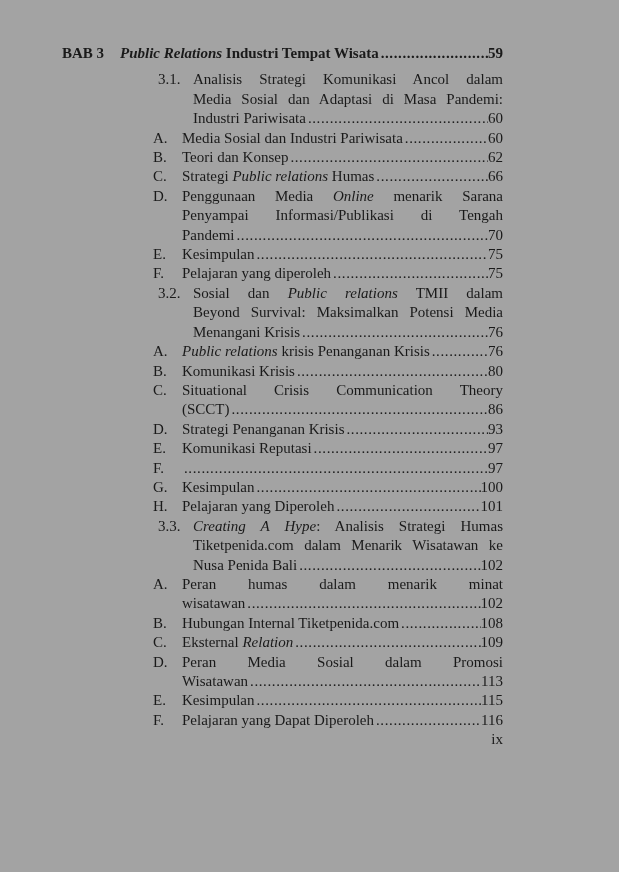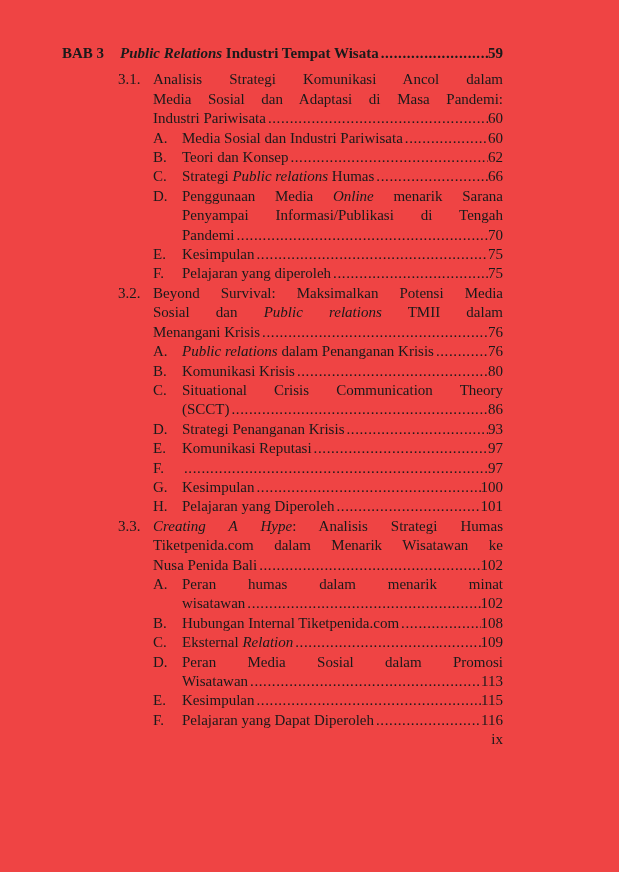--- a/index.html
+++ b/index.html
@@ -2,21 +2,21 @@
 <html><head>
 <meta charset="utf-8">
 <style>
   * { box-sizing: border-box; }
   html, body { margin: 0; padding: 0; }
   body { background: #ffffff; }
   .page {
     position: relative;
     width: 619px;
     height: 872px;
-    background: #ef4444;
+    background: #a3a3a3;
     font-family: "Liberation Serif", "DejaVu Serif", serif;
     font-size: 15px;
     line-height: 19.4px;
     color: #1a1a1a;
     overflow: hidden;
   }
   .toc {
     position: absolute;
     left: 62px;
     top: 44px;
@@ -24,21 +24,21 @@
   }
   .chapter-row {
     display: flex;
     font-weight: 700;
     margin-bottom: 7px;
   }
   .chapter-row .label { flex: 0 0 58px; }
   .chapter-row .content { flex: 1 1 auto; min-width: 0; }
 
   .section-head { display: flex; margin-left: 56px; }
-  .section-head .label { flex: 0 0 35px; }
+  .section-head .label { flex: 0 0 35px; margin-left: 40px; }
   .section-head .content { flex: 1 1 auto; min-width: 0; }
 
   .item-row { display: flex; margin-left: 91px; }
   .item-row .label { flex: 0 0 29px; }
   .item-row .content { flex: 1 1 auto; min-width: 0; }
 
   .line.justify {
     text-align: justify;
     text-align-last: justify;
   }
@@ -151,34 +151,34 @@
               <span class="dots">............................................................................................................................................</span>
               <span class="pnum">75</span>
             </div>
           </div>
         </div>
       </div>
       <div class="section-block">
         <div class="section-head">
           <span class="label">3.2.</span>
           <div class="content">
+            <div class="line justify"><span>Sosial dan </span><span class="it">Public relations</span><span> TMII dalam</span></div>
             <div class="line justify"><span>Beyond Survival: Maksimalkan Potensi Media</span></div>
-            <div class="line justify"><span>Sosial dan </span><span class="it">Public relations</span><span> TMII dalam</span></div>
             <div class="line leader">
               <span class="txt"><span>Menangani Krisis</span></span>
               <span class="dots">............................................................................................................................................</span>
               <span class="pnum">76</span>
             </div>
           </div>
         </div>
         <div class="item-row">
           <span class="label">A.</span>
           <div class="content">
             <div class="line leader">
-              <span class="txt"><span class="it">Public relations</span><span> dalam Penanganan Krisis</span></span>
+              <span class="txt"><span class="it">Public relations</span><span> krisis Penanganan Krisis</span></span>
               <span class="dots">............................................................................................................................................</span>
               <span class="pnum">76</span>
             </div>
           </div>
         </div>
         <div class="item-row">
           <span class="label">B.</span>
           <div class="content">
             <div class="line leader">
               <span class="txt"><span>Komunikasi Krisis</span></span>

